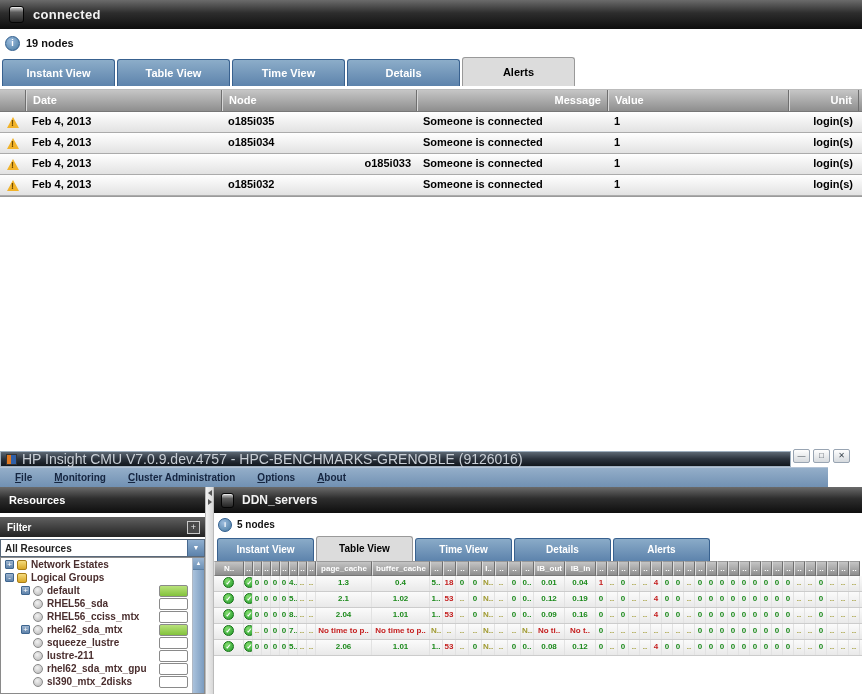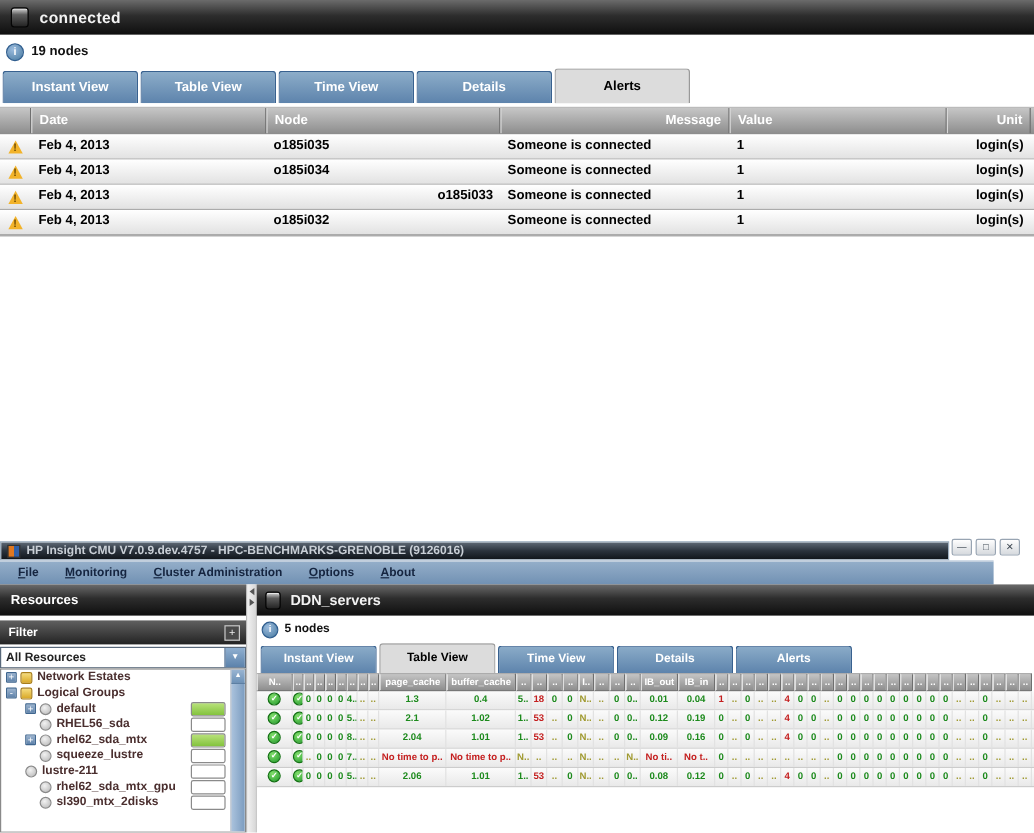--- a/index.html
+++ b/index.html
@@ -42,21 +42,21 @@
   .atd{box-sizing:border-box;font-size:11px;font-weight:bold;color:#000;line-height:19px;
        padding:0 6px;overflow:hidden;white-space:nowrap;}
 
   
   .bottom-win{position:absolute;top:448px;left:0;width:862px;height:246px;}
   .bw-titlebar{position:absolute;top:3px;left:0;width:791px;height:16px;box-sizing:border-box;
                background:linear-gradient(#5d6874,#2b333d 50%,#11161c);border:1px solid #9fb0c0;
                display:flex;align-items:center;gap:5px;padding:0 5px;}
   .hp-logo{width:9px;height:9px;flex:0 0 auto;border:1px solid #333;
            background:linear-gradient(90deg,#e07820 50%,#3060a8 50%);}
-  .bw-title{font-size:10px;font-weight:bold;color:#c9cfd6;white-space:nowrap;overflow:hidden;}
+  .bw-title{font-size:14px;font-weight:normal;color:#c9cfd6;white-space:nowrap;overflow:hidden;}
   .bw-controls{position:absolute;top:1px;left:793px;display:flex;gap:3px;}
   .bw-btn{width:17px;height:14px;background:linear-gradient(#fefefe,#d6dade);
           border:1px solid #98a4b2;border-radius:2px;font-size:8px;line-height:12px;
           text-align:center;color:#3c4650;box-sizing:border-box;}
   .bw-menubar{position:absolute;top:19px;left:0;width:828px;height:20px;box-sizing:border-box;
               background:linear-gradient(#94aec9,#7191b3);border-top:1px solid #b3c3d6;
               display:flex;align-items:center;padding-left:4px;}
   .menu-item{font-size:10px;font-weight:bold;color:#152540;padding:0 11px;cursor:default;}
   .menu-item::first-letter{text-decoration:underline;}
   .bw-body{position:absolute;top:39px;left:0;width:862px;height:207px;}
@@ -253,32 +253,38 @@
     <span class="tlabel">default</span>
     <span class="gbar green"></span>
   </div>
               <div class="tree-row" style="padding-left: 20px;">
     <span class="expander hidden"></span>
     <span class="nicon icon-node"></span>
     <span class="tlabel">RHEL56_sda</span>
     <span class="gbar"></span>
   </div>
               <div class="tree-row" style="padding-left: 20px;">
+    <span class="expander hidden"></span>
+    <span class="nicon icon-node"></span>
+    <span class="tlabel">RHEL56_cciss_mtx</span>
+    <span class="gbar"></span>
+  </div>
+              <div class="tree-row" style="padding-left: 20px;">
     <span class="expander">+</span>
     <span class="nicon icon-node"></span>
     <span class="tlabel">rhel62_sda_mtx</span>
     <span class="gbar green"></span>
   </div>
               <div class="tree-row" style="padding-left: 20px;">
     <span class="expander hidden"></span>
     <span class="nicon icon-node"></span>
     <span class="tlabel">squeeze_lustre</span>
     <span class="gbar"></span>
   </div>
-              <div class="tree-row" style="padding-left: 8px;">
+              <div class="tree-row" style="padding-left: 20px;">
     <span class="expander hidden"></span>
     <span class="nicon icon-node"></span>
     <span class="tlabel">lustre-211</span>
     <span class="gbar"></span>
   </div>
               <div class="tree-row" style="padding-left: 20px;">
     <span class="expander hidden"></span>
     <span class="nicon icon-node"></span>
     <span class="tlabel">rhel62_sda_mtx_gpu</span>
     <span class="gbar"></span>

